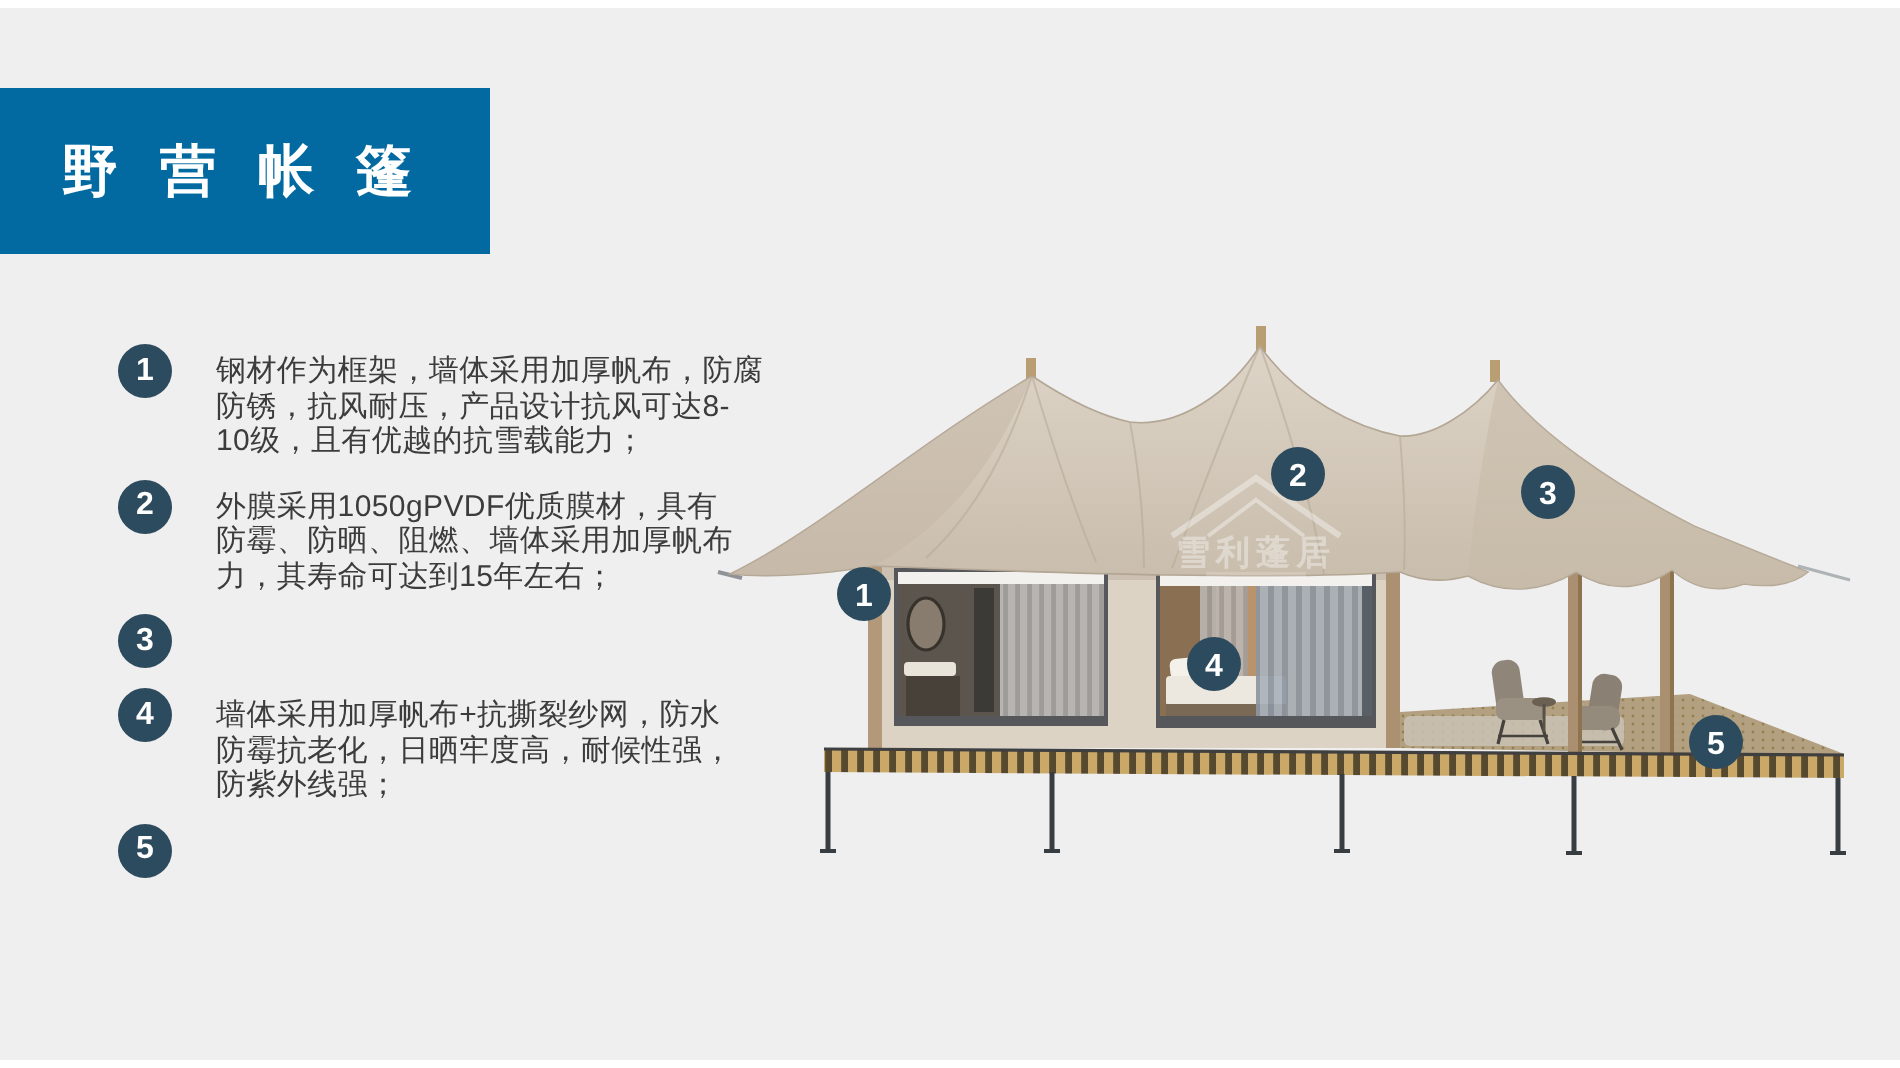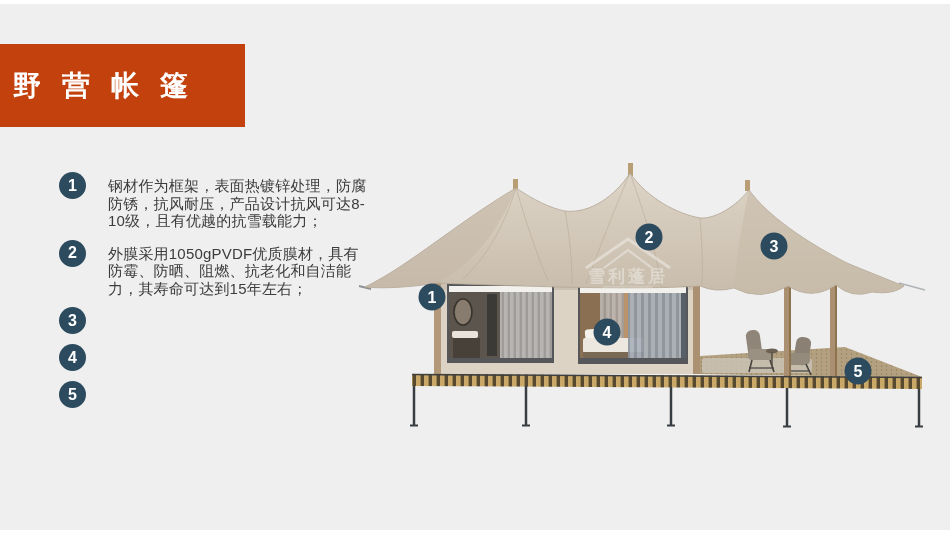--- a/index.html
+++ b/index.html
@@ -7,22 +7,22 @@
     position:relative;width:950px;height:534px;overflow:hidden;
     background:#efeff0;
     font-family:"Liberation Sans","DejaVu Sans",sans-serif;
   }
   .strip{position:absolute;left:0;right:0;height:4px;background:#ffffff;}
   .strip.top{top:0;}
   .strip.bottom{bottom:0;}
 
   .title-block{
     position:absolute;left:0;top:44px;width:245px;height:83px;
-    background:#c2410c;display:flex;align-items:center;box-sizing:border-box;
-    padding-left:13px;
+    background:#0369a1;display:flex;align-items:center;box-sizing:border-box;
+    padding-left:31px;
   }
   .title-block h1{
     margin:0;color:#ffffff;font-size:28px;font-weight:bold;
     letter-spacing:21px;line-height:1;white-space:nowrap;
   }
 
   .features{position:absolute;left:59px;top:177px;width:345px;}
   .feature{display:flex;align-items:flex-start;margin-bottom:15px;}
   .feature-num{
     flex:0 0 27px;width:27px;height:27px;border-radius:50%;
@@ -44,35 +44,38 @@
   <div class="strip top"></div>
   <div class="strip bottom"></div>
 
   <div class="title-block">
     <h1>野营帐篷</h1>
   </div>
 
   <div class="features">
     <div class="feature">
       <div class="feature-num">1</div>
-      <div class="feature-text">钢材作为框架，表面热镀锌处理，防腐
+      <div class="feature-text">钢材作为框架，墙体采用加厚帆布，防腐
 防锈，抗风耐压，产品设计抗风可达8-
 10级，且有优越的抗雪载能力；</div>
     </div>
     <div class="feature">
       <div class="feature-num">2</div>
       <div class="feature-text">外膜采用1050gPVDF优质膜材，具有
-防霉、防晒、阻燃、抗老化和自洁能
+防霉、防晒、阻燃、墙体采用加厚帆布
 力，其寿命可达到15年左右；</div>
     </div>
     <div class="feature">
       <div class="feature-num">3</div>
     </div>
     <div class="feature">
       <div class="feature-num">4</div>
+      <div class="feature-text">墙体采用加厚帆布+抗撕裂纱网，防水
+防霉抗老化，日晒牢度高，耐候性强，
+防紫外线强；</div>
     </div>
     <div class="feature">
       <div class="feature-num">5</div>
     </div>
   </div>
 
   <svg class="tent" viewBox="355 158 595 276" xmlns="http://www.w3.org/2000/svg">
     <defs>
       <linearGradient id="canopyG" x1="0" y1="0" x2="0" y2="1">
         <stop offset="0" stop-color="#ddd4c7"></stop>

